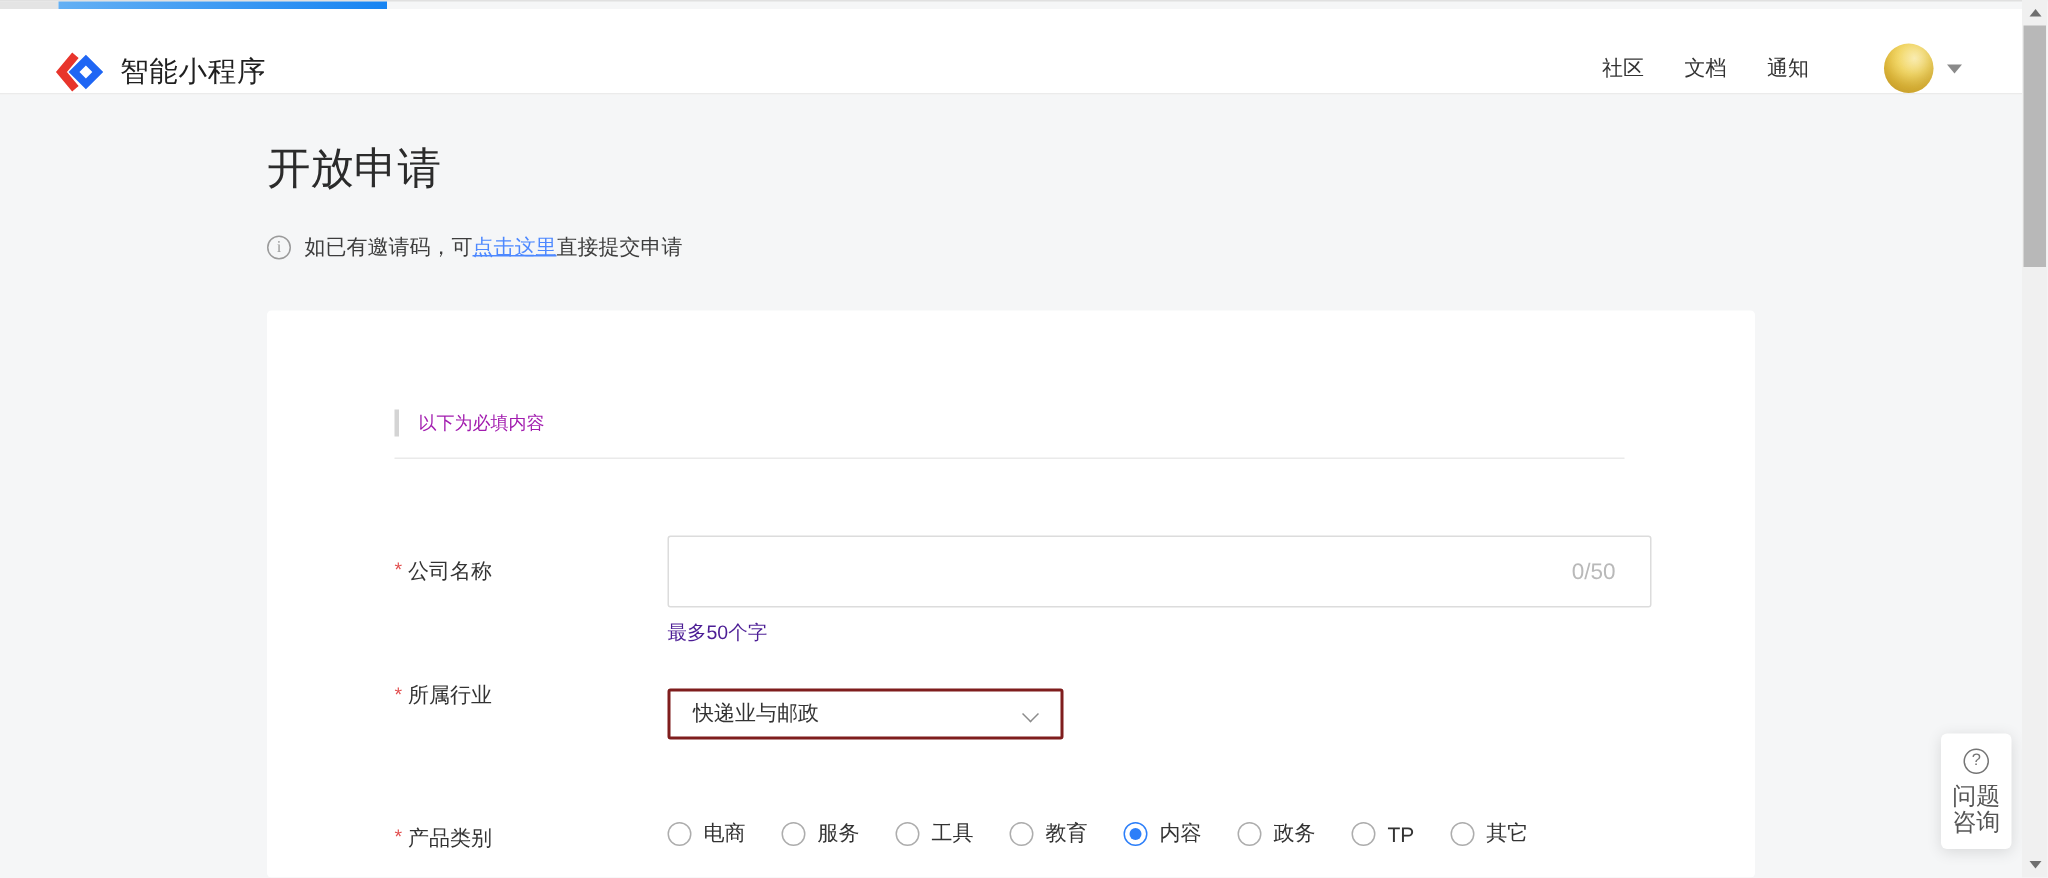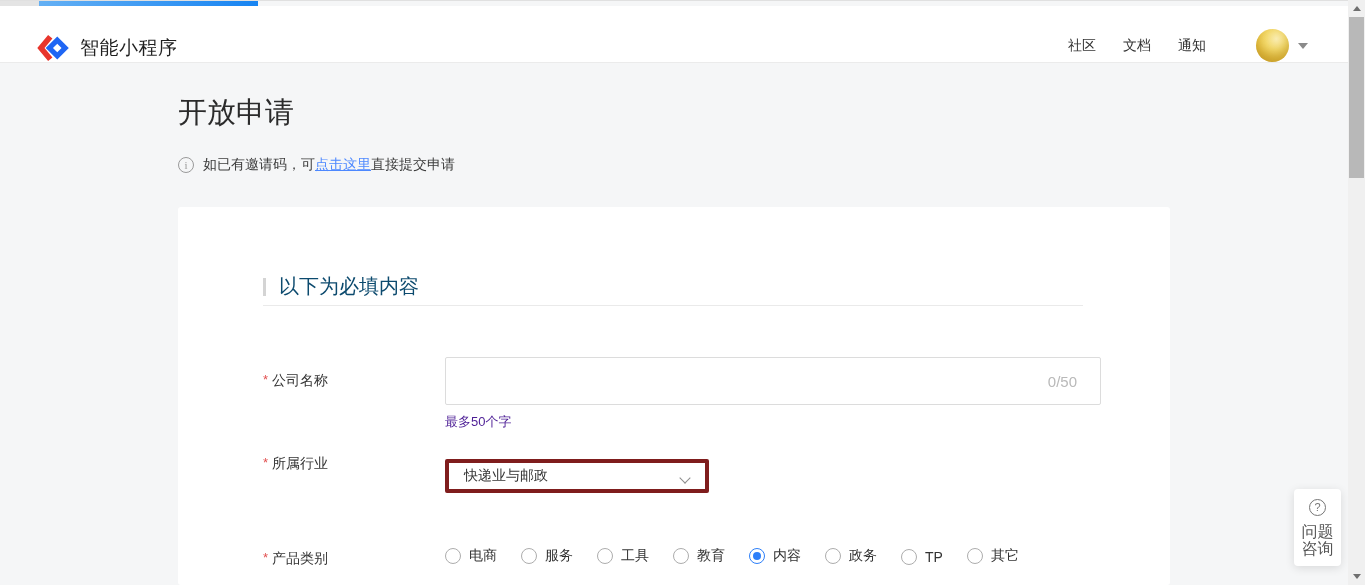--- a/index.html
+++ b/index.html
@@ -49,21 +49,21 @@
   }
   .notice-link { color:#4d88ff; text-decoration:underline; cursor:pointer; }
 
   
   .card {
     position:absolute; left:178px; top:207px; width:992px; height:378px;
     background:#fff; border-radius:3px;
   }
   .section-head {
     position:absolute; left:85px; top:66px;
-    display:flex; align-items:center; font-size:20px; color:#0c4a6e;
+    display:flex; align-items:center; font-size:12px; color:#a21caf;
   }
   .section-bar { width:3px; height:18px; background:#d4d4d4; margin-right:13px; }
   .section-divider { position:absolute; left:85px; width:820px; top:98px; height:1px; background:#eaeaea; }
 
   .field-label { position:absolute; left:85px; font-size:14px; color:#333; }
   .req { color:#e25050; margin-right:4px; font-size:13px; vertical-align:1px; }
 
   .company-label { top:165px; }
   .company-input-wrap { position:absolute; left:267px; top:150px; width:656px; height:48px; }
   .company-input {
@@ -73,34 +73,34 @@
   }
   .char-counter {
     position:absolute; right:24px; top:0; height:100%;
     display:flex; align-items:center; font-size:15px; color:#b9b9b9; pointer-events:none;
   }
   .field-helper { position:absolute; left:267px; top:206px; font-size:13px; color:#4c1d95; }
 
   .industry-label { top:248px; }
   .select {
     position:absolute; top:252px; width:264px; height:34px;
-    border:4px solid #7f1d1d; border-radius:2px; background:#fff;
+    border:2px solid #7f1d1d; border-radius:2px; background:#fff;
     display:flex; align-items:center; padding:0 30px 0 15px;
     font-size:14px; color:#333; cursor:pointer;
   }
   .select-primary { left:267px; }
   .select-secondary { left:567px; }
   .chevron-down {
     position:absolute; right:16px; top:11px; width:8px; height:8px;
     border-right:1.5px solid #8c8c8c; border-bottom:1.5px solid #8c8c8c;
     transform:rotate(45deg);
   }
 
   .category-label { top:343px; }
-  .radio-row { position:absolute; left:267px; top:340px; display:flex; align-items:flex-end; gap:24px; }
+  .radio-row { position:absolute; left:267px; top:340px; display:flex; align-items:center; gap:24px; }
   .radio-item { display:flex; align-items:center; cursor:pointer; }
   .radio-circle {
     width:16px; height:16px; border:1px solid #adadad; border-radius:50%;
     background:#fff; margin-right:8px; position:relative; flex:none;
   }
   .radio-item.selected .radio-circle { border-color:#2d7ff9; }
   .radio-item.selected .radio-circle::after {
     content:""; position:absolute; left:3px; top:3px; width:8px; height:8px;
     border-radius:50%; background:#2d7ff9;
   }

